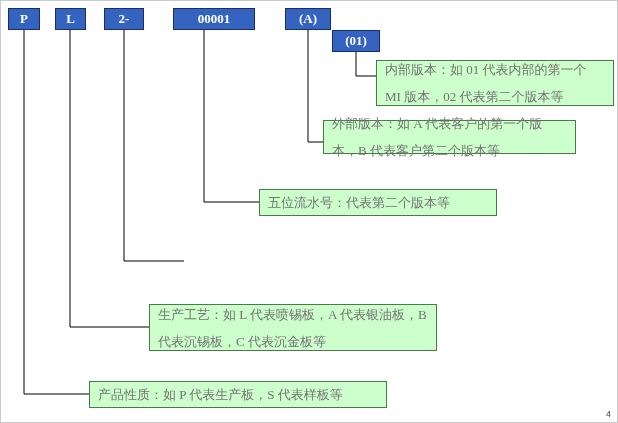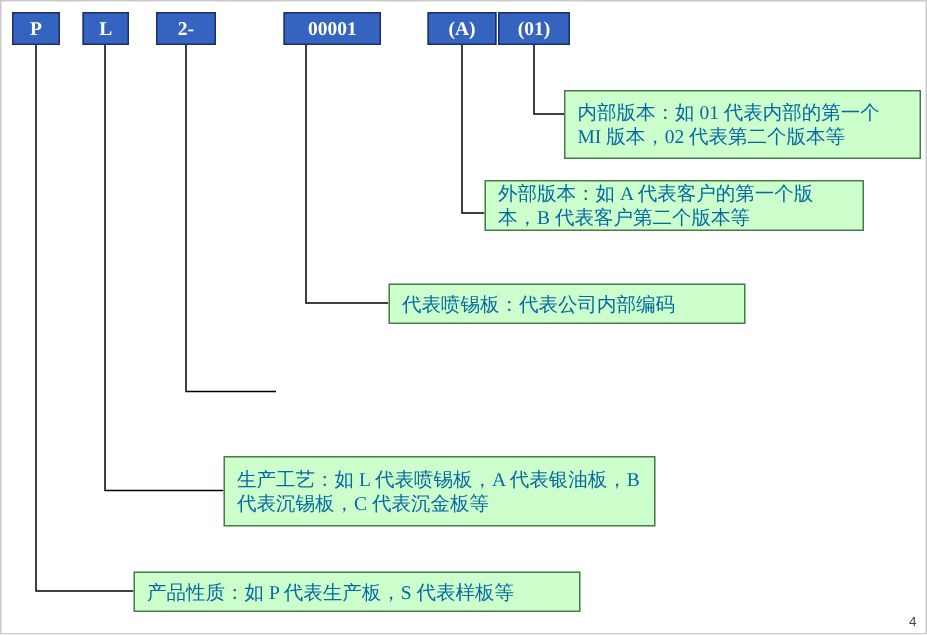--- a/index.html
+++ b/index.html
@@ -30,23 +30,23 @@
     box-sizing: border-box;
   }
 
   .note {
     position: absolute;
     background: var(--note-fill, #CCFFCC);
     border: 1px solid var(--note-border, #4a7a4a);
     box-sizing: border-box;
     font-family: "Liberation Serif", "DejaVu Serif", serif;
     font-size: 13px;
-    color: #0369a1;
+    color: #737373;
     padding: 12px 8px;
-    line-height: 16px;
+    line-height: 27px;
     display: flex;
     align-items: center;
   }
 
   svg.connectors {
     position: absolute;
     left: 0;
     top: 0;
     pointer-events: none;
   }
@@ -69,34 +69,34 @@
     <polyline points="69,29 69,326 148,326" fill="none" stroke="#000000" stroke-width="1"></polyline>
     <polyline points="123,29 123,260 183,260" fill="none" stroke="#000000" stroke-width="1"></polyline>
     <polyline points="203,29 203,201 258,201" fill="none" stroke="#000000" stroke-width="1"></polyline>
     <polyline points="307,29 307,141 322,141" fill="none" stroke="#000000" stroke-width="1"></polyline>
     <polyline points="355,29 355,75 375,75" fill="none" stroke="#000000" stroke-width="1"></polyline>
   </svg>
 
   <div class="code-box" style="left:7px;   width:32px;">P</div>
   <div class="code-box" style="left:54px;  width:31px;">L</div>
   <div class="code-box" style="left:103px; width:40px;">2-</div>
-  <div class="code-box" style="left:188px; width:65px;">00001</div>
+  <div class="code-box" style="left:172px; width:82px;">00001</div>
   <div class="code-box" style="left:284px; width:46px;">(A)</div>
-  <div class="code-box" style="left:331px; width:48px;">(01)</div>
+  <div class="code-box" style="left:331px; width:48px;margin-top:22px;">(01)</div>
 
   <div class="note" style="left:375px; top:59px;  width:238px; height:46px;">
     <span>内部版本：如 01 代表内部的第一个 MI 版本，02 代表第二个版本等</span>
   </div>
 
   <div class="note" style="left:322px; top:119px; width:253px; height:34px;">
     <span>外部版本：如 A 代表客户的第一个版本，B 代表客户第二个版本等</span>
   </div>
 
   <div class="note" style="left:258px; top:188px; width:238px; height:27px;">
-    <span>代表喷锡板：代表公司内部编码</span>
+    <span>五位流水号：代表第二个版本等</span>
   </div>
 
 
   <div class="note" style="left:88px;  top:380px; width:298px; height:27px;">
     <span>产品性质：如 P 代表生产板，S 代表样板等</span>
   </div>
 
   <div class="note" style="left:148px; top:303px; width:288px; height:47px;">
     <span>生产工艺：如 L 代表喷锡板，A 代表银油板，B 代表沉锡板，C 代表沉金板等</span>
   </div>

